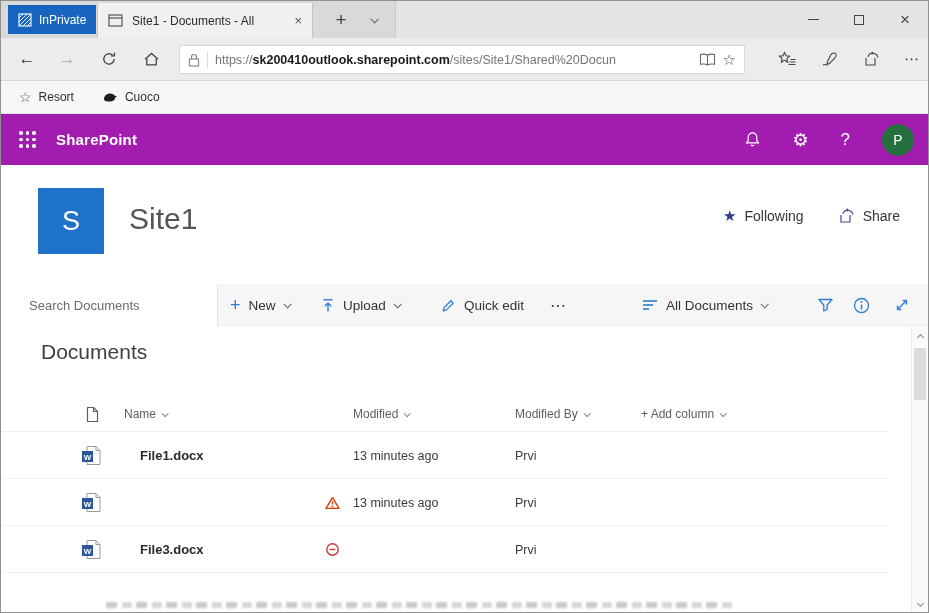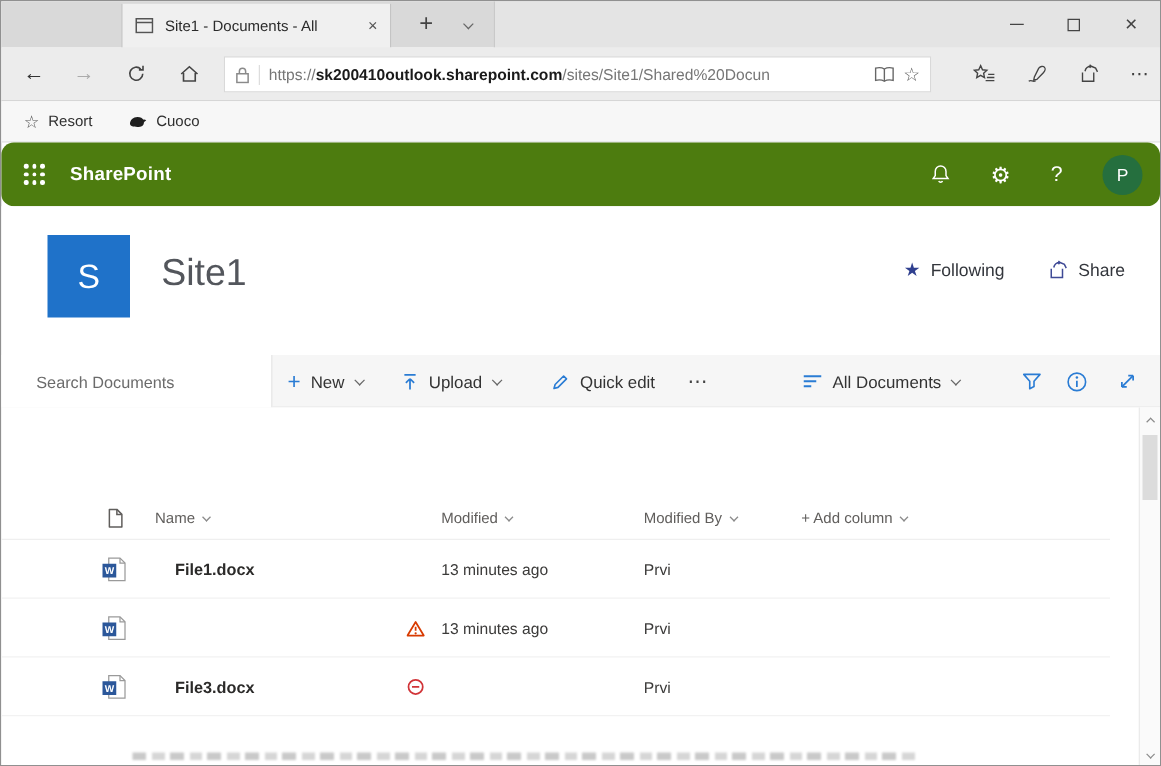--- a/index.html
+++ b/index.html
@@ -40,22 +40,22 @@
   .edge-icons { position:absolute; right:8px; top:0; height:42px; display:flex; align-items:center; gap:24px; }
   .edge-icons .ic { color:#3f3f3f; font-size:16px; display:flex; align-items:center; }
 
   
   .favbar { position:absolute; left:0; top:80px; width:100%; height:33px; background:#f7f7f7; border-bottom:1px solid #e3e3e3;
     display:flex; align-items:center; gap:28px; padding-left:18px; }
   .fav-item { display:flex; align-items:center; gap:7px; font-size:12px; color:#2f2f2f; }
   .fav-item .star { font-size:14px; color:#555; }
 
   
-  .suitebar { position:absolute; left:0; top:113px; width:100%; height:51px; background:#4d7c0f; color:#fff;
-    display:flex; align-items:center;border-radius:10px; }
+  .suitebar { position:absolute; left:0; top:113px; width:100%; height:51px; background:#a21caf; color:#fff;
+    display:flex; align-items:center; }
   .waffle { margin-left:18px; display:grid; grid-template-columns:repeat(3,4px); grid-auto-rows:4px; gap:2.5px; }
   .waffle i { width:3.5px; height:3.5px; background:#fff; border-radius:50%; }
   .suite-app { margin-left:20px; font-size:15px; font-weight:bold; letter-spacing:.2px; }
   .suite-right { position:absolute; right:14px; top:0; height:51px; display:flex; align-items:center; gap:32px; }
   .suite-ic { color:#fff; font-size:16px; display:flex; align-items:center; }
   .avatar { width:32px; height:32px; border-radius:50%; background:#256f3e; color:#fff; display:flex; align-items:center; justify-content:center; font-size:14px; }
 
   
   .siteheader { position:absolute; left:0; top:164px; width:100%; height:119px; background:#fff; }
   .sitelogo { position:absolute; left:37px; top:23px; width:66px; height:66px; background:#1f72c9; color:#fff;
@@ -95,20 +95,29 @@
   svg { display:block; }
 </style>
 </head>
 <body>
 
 <div class="window">
 
   <div class="tabbar">
     <div class="right-strip"></div>
 
+    <div class="inprivate">
+      <span>
+        <svg width="14" height="14" viewBox="0 0 14 14">
+            <rect x="1" y="1" width="12" height="12" fill="none" stroke="#fff" stroke-width="1.1"></rect>
+            <path d="M1 5L5 1M1 9L9 1M1 13L13 1M5 13L13 5M9 13L13 9" stroke="#fff" stroke-width="0.9"></path>
+          </svg>
+      </span>
+      <span>InPrivate</span>
+    </div>
 
     <div class="tab">
       <span>
         <svg width="15" height="13" viewBox="0 0 15 13">
             <rect x="1" y="1" width="13" height="11" fill="none" stroke="#555" stroke-width="1.2"></rect>
             <line x1="1" y1="4" x2="14" y2="4" stroke="#555" stroke-width="1.2"></line>
           </svg>
       </span>
       <span class="title">Site1 - Documents - All</span>
       <span class="close">×</span>
@@ -310,20 +319,21 @@
 
     <div class="cmd-btn" style="left:893px;">
       <svg width="16" height="16" viewBox="0 0 16 16">
           <path d="M3.5 12.5 12.5 3.5" stroke="#2a7cd4" stroke-width="1.4"></path>
           <path d="M12.5 3.5H8.6M12.5 3.5v3.9M3.5 12.5h3.9M3.5 12.5V8.6" fill="none" stroke="#2a7cd4" stroke-width="1.4"></path>
         </svg>
     </div>
   </div>
 
   <div class="content">
+    <div class="doc-title">Documents</div>
 
     <div class="listhead">
       <div class="hc" style="left:84px;">
         <svg width="14" height="17" viewBox="0 0 14 17">
             <path d="M2.5 1.5h6l4 4v10h-10z" fill="none" stroke="#605e5c" stroke-width="1.2" stroke-linejoin="round"></path>
             <path d="M8.5 1.5v4h4" fill="none" stroke="#605e5c" stroke-width="1.2"></path>
           </svg>
       </div>
       <div class="hc" style="left:123px;">
         <span>Name</span>

